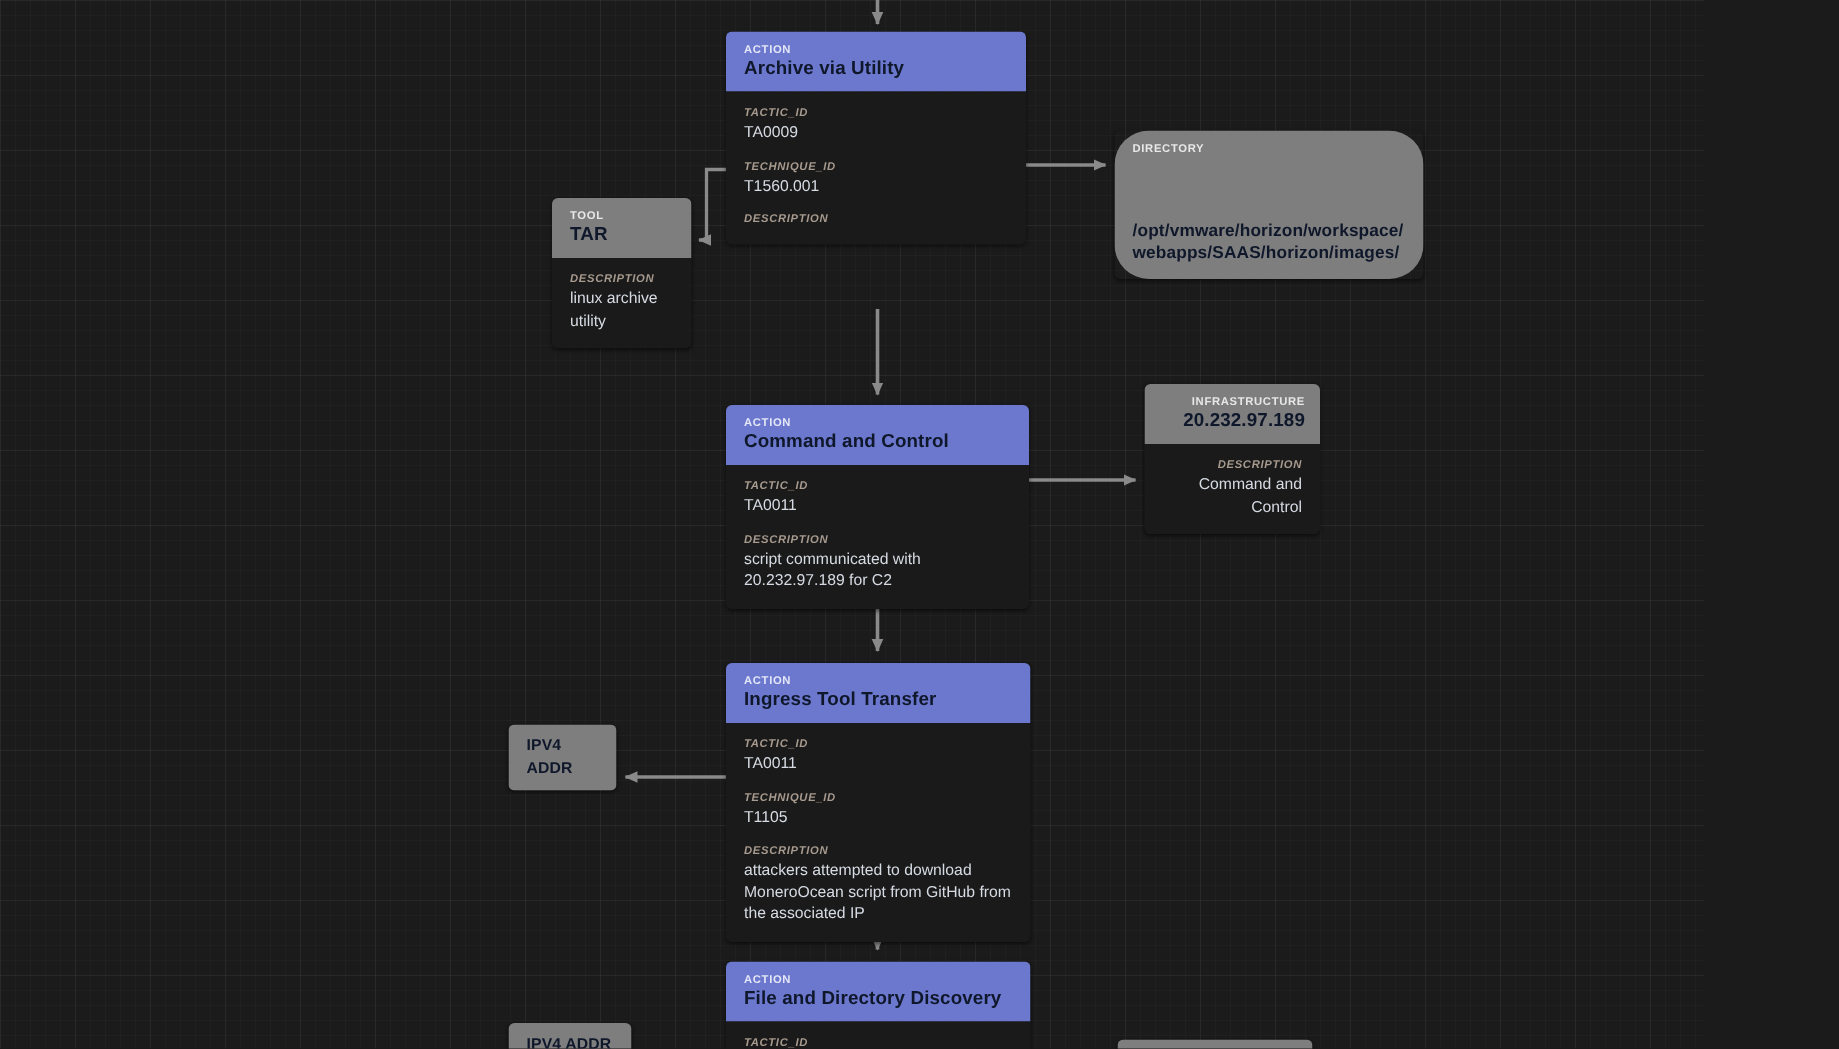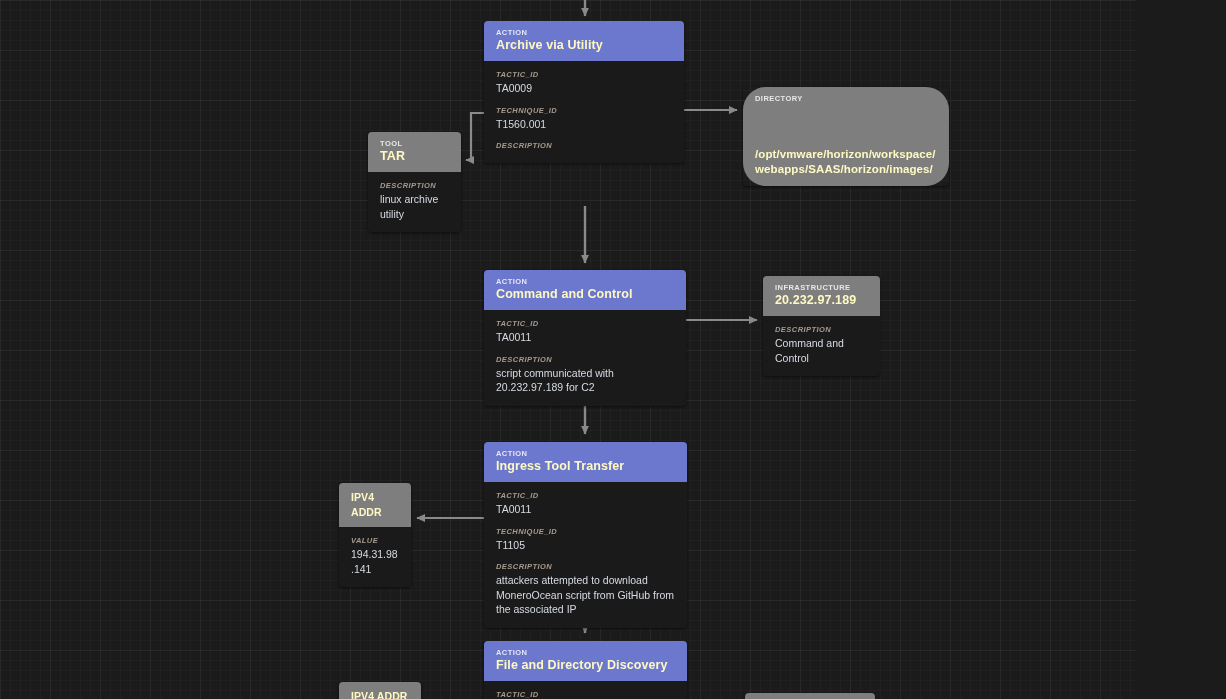--- a/index.html
+++ b/index.html
@@ -38,21 +38,21 @@
     font-size: 7.5px;
     font-weight: bold;
     letter-spacing: 0.45px;
     color: rgba(255,255,255,0.82);
     text-transform: uppercase;
     line-height: 11px;
   }
   .head-title {
     font-size: 12.5px;
     font-weight: bold;
-    color: #fef9c3;
+    color: #0f172a;
     line-height: 15px;
     letter-spacing: 0.1px;
     word-break: break-word;
   }
   .head-title.small { font-size: 11.5px; margin-top: 43px; }
 
   .node-body {
     background: #1a1a1a;
     padding: 8px 12px 11px 12px;
   }
@@ -154,21 +154,21 @@
         <div class="field-label">TACTIC_ID</div>
         <div class="field-value">TA0011</div>
       </div>
       <div class="field">
         <div class="field-label">DESCRIPTION</div>
         <div class="field-value">script communicated with 20.232.97.189 for C2</div>
       </div>
     </div>
   </div>
 
-  <div class="node" style="left:763px; top:276px; width:117px;">
+  <div class="node" style="left:763px; top:256px; width:117px;text-align:right;">
     <div class="node-head entity">
       <div class="head-kicker">INFRASTRUCTURE</div>
       <div class="head-title">20.232.97.189</div>
     </div>
     <div class="node-body">
       <div class="field">
         <div class="field-label">DESCRIPTION</div>
         <div class="field-value">Command and Control</div>
       </div>
     </div>
@@ -192,26 +192,20 @@
         <div class="field-label">DESCRIPTION</div>
         <div class="field-value">attackers attempted to download MoneroOcean script from GitHub from the associated IP</div>
       </div>
     </div>
   </div>
 
   <div class="node" style="left:339px; top:483px; width:72px;">
     <div class="node-head entity" style="padding:7px 10px 7px 12px;">
       <div class="head-title" style="font-size:10.5px;">IPV4 ADDR</div>
     </div>
-    <div class="node-body">
-      <div class="field">
-        <div class="field-label">VALUE</div>
-        <div class="field-value">194.31.98.141</div>
-      </div>
-    </div>
   </div>
 
   <div class="node" style="left:484px; top:641px; width:203px;">
     <div class="node-head action">
       <div class="head-kicker">ACTION</div>
       <div class="head-title">File and Directory Discovery</div>
     </div>
     <div class="node-body" style="padding-bottom:20px;">
       <div class="field">
         <div class="field-label">TACTIC_ID</div>

